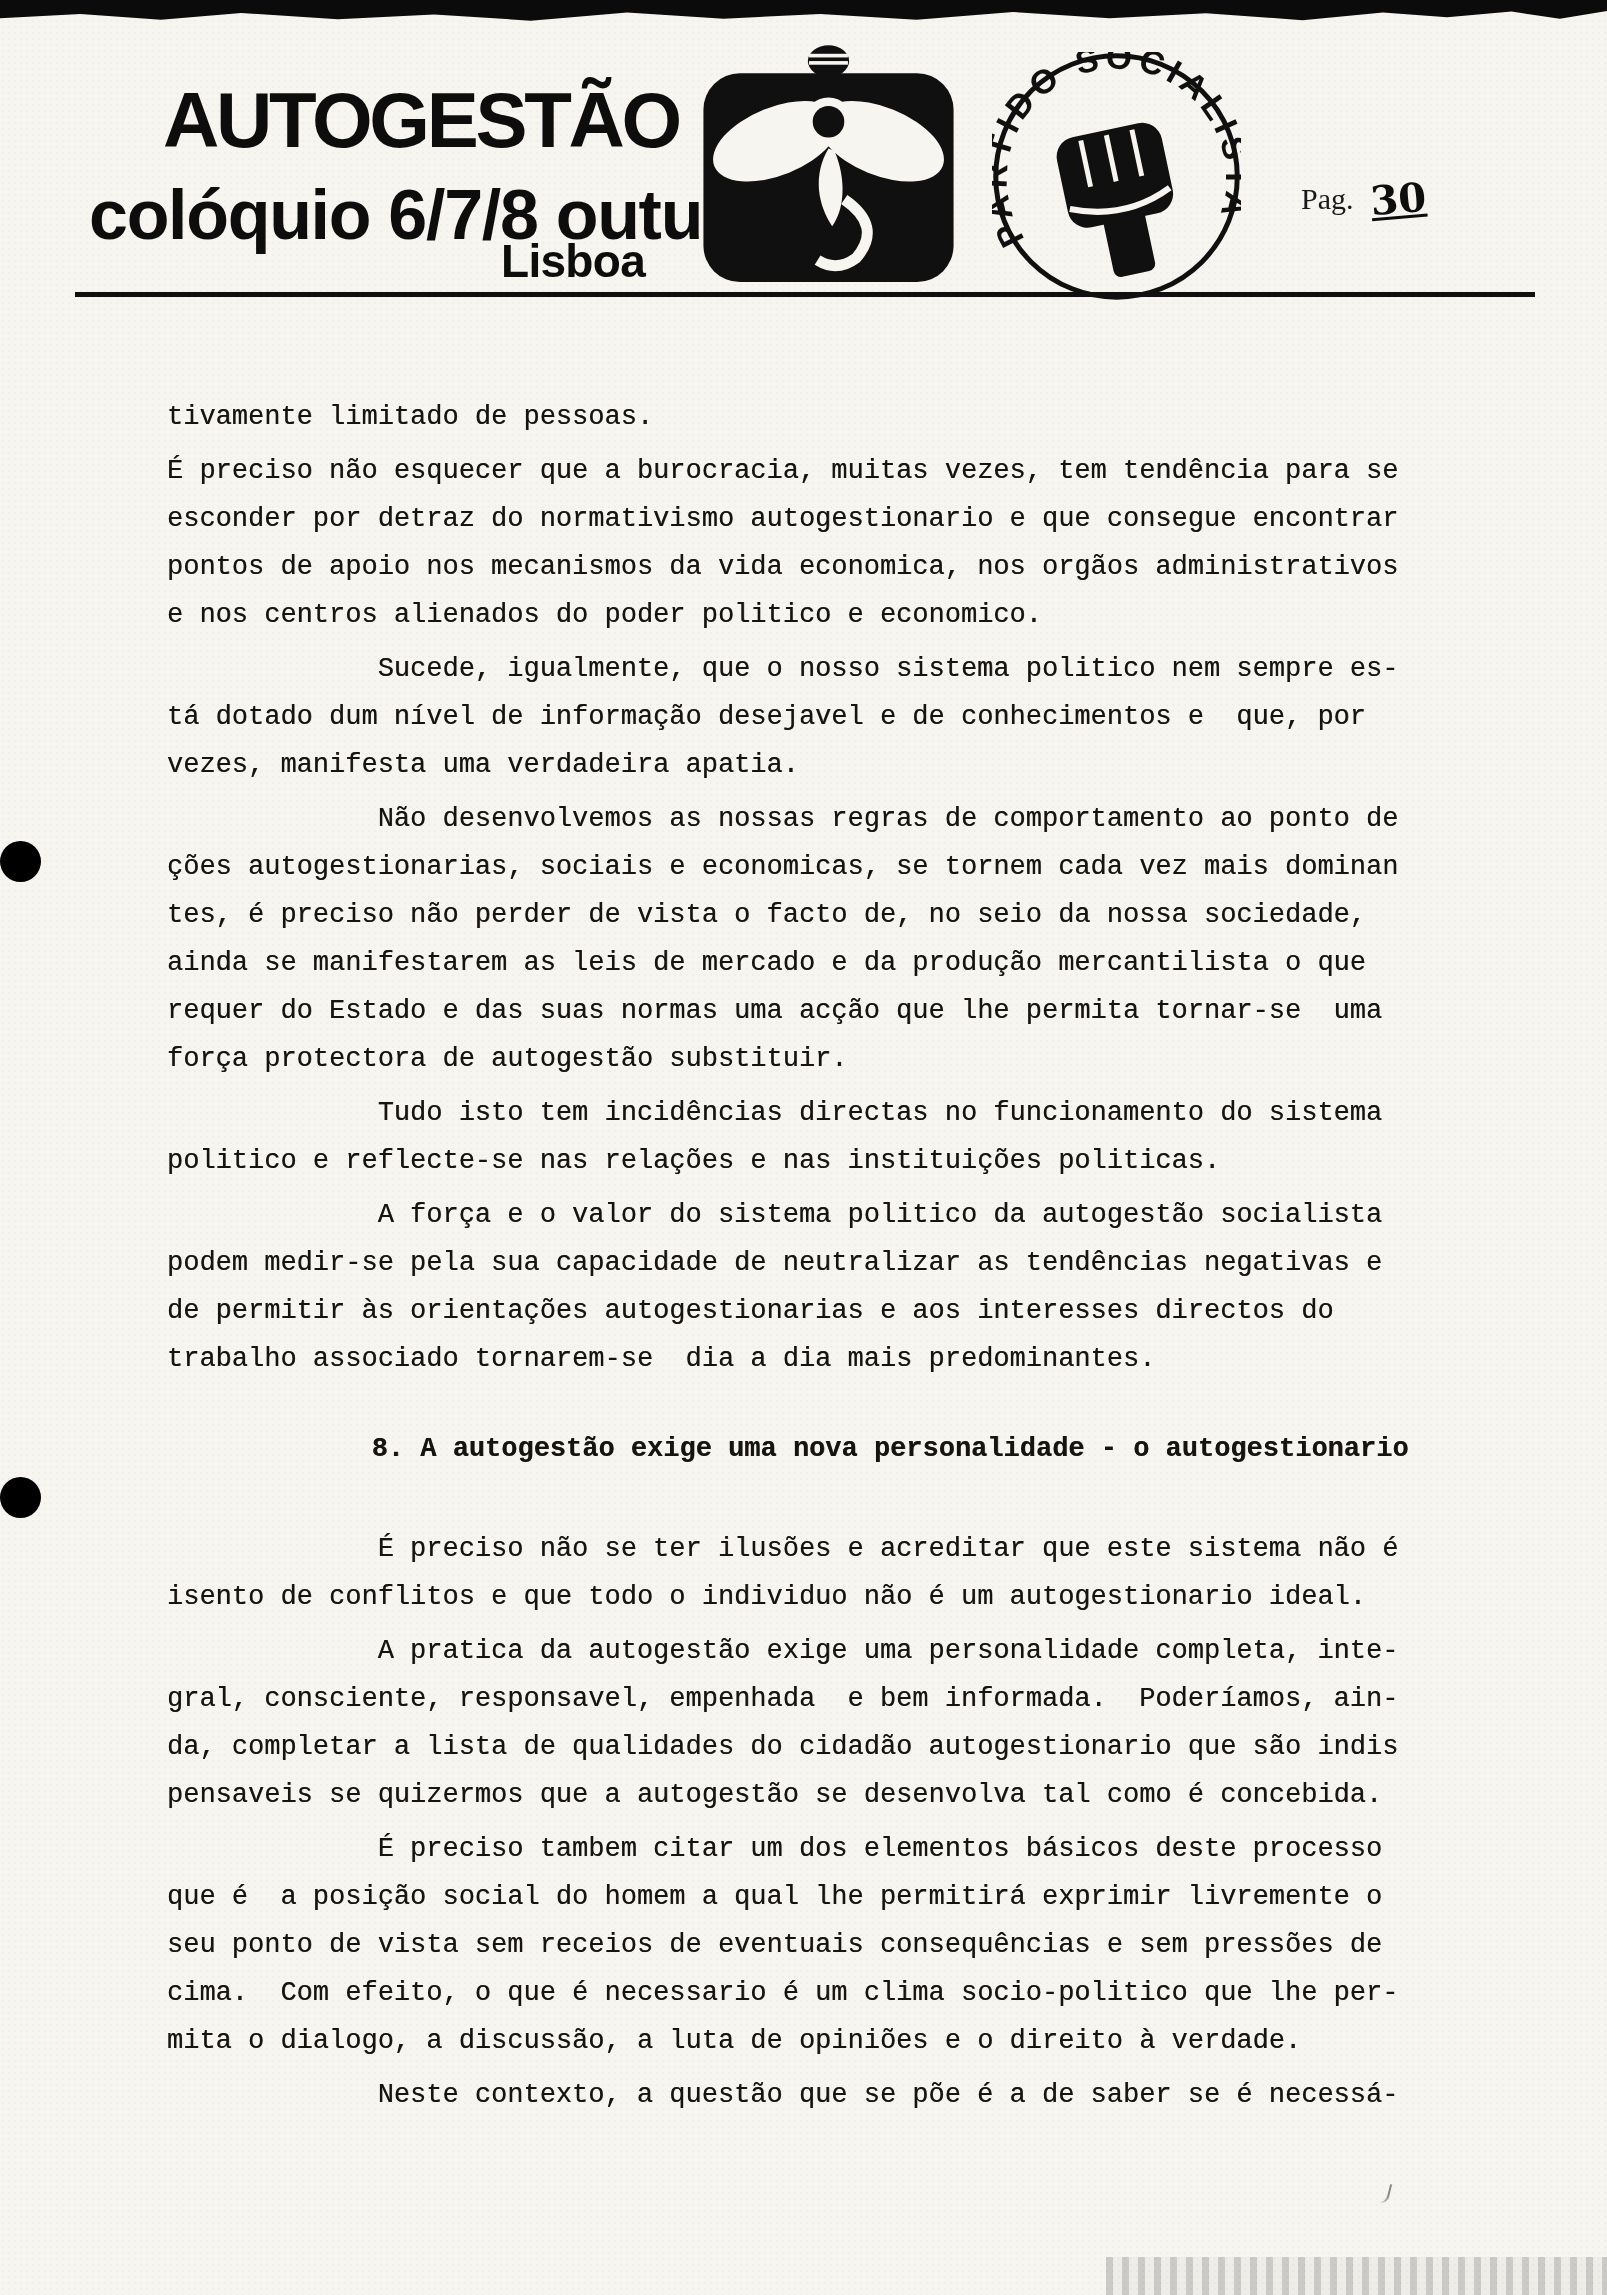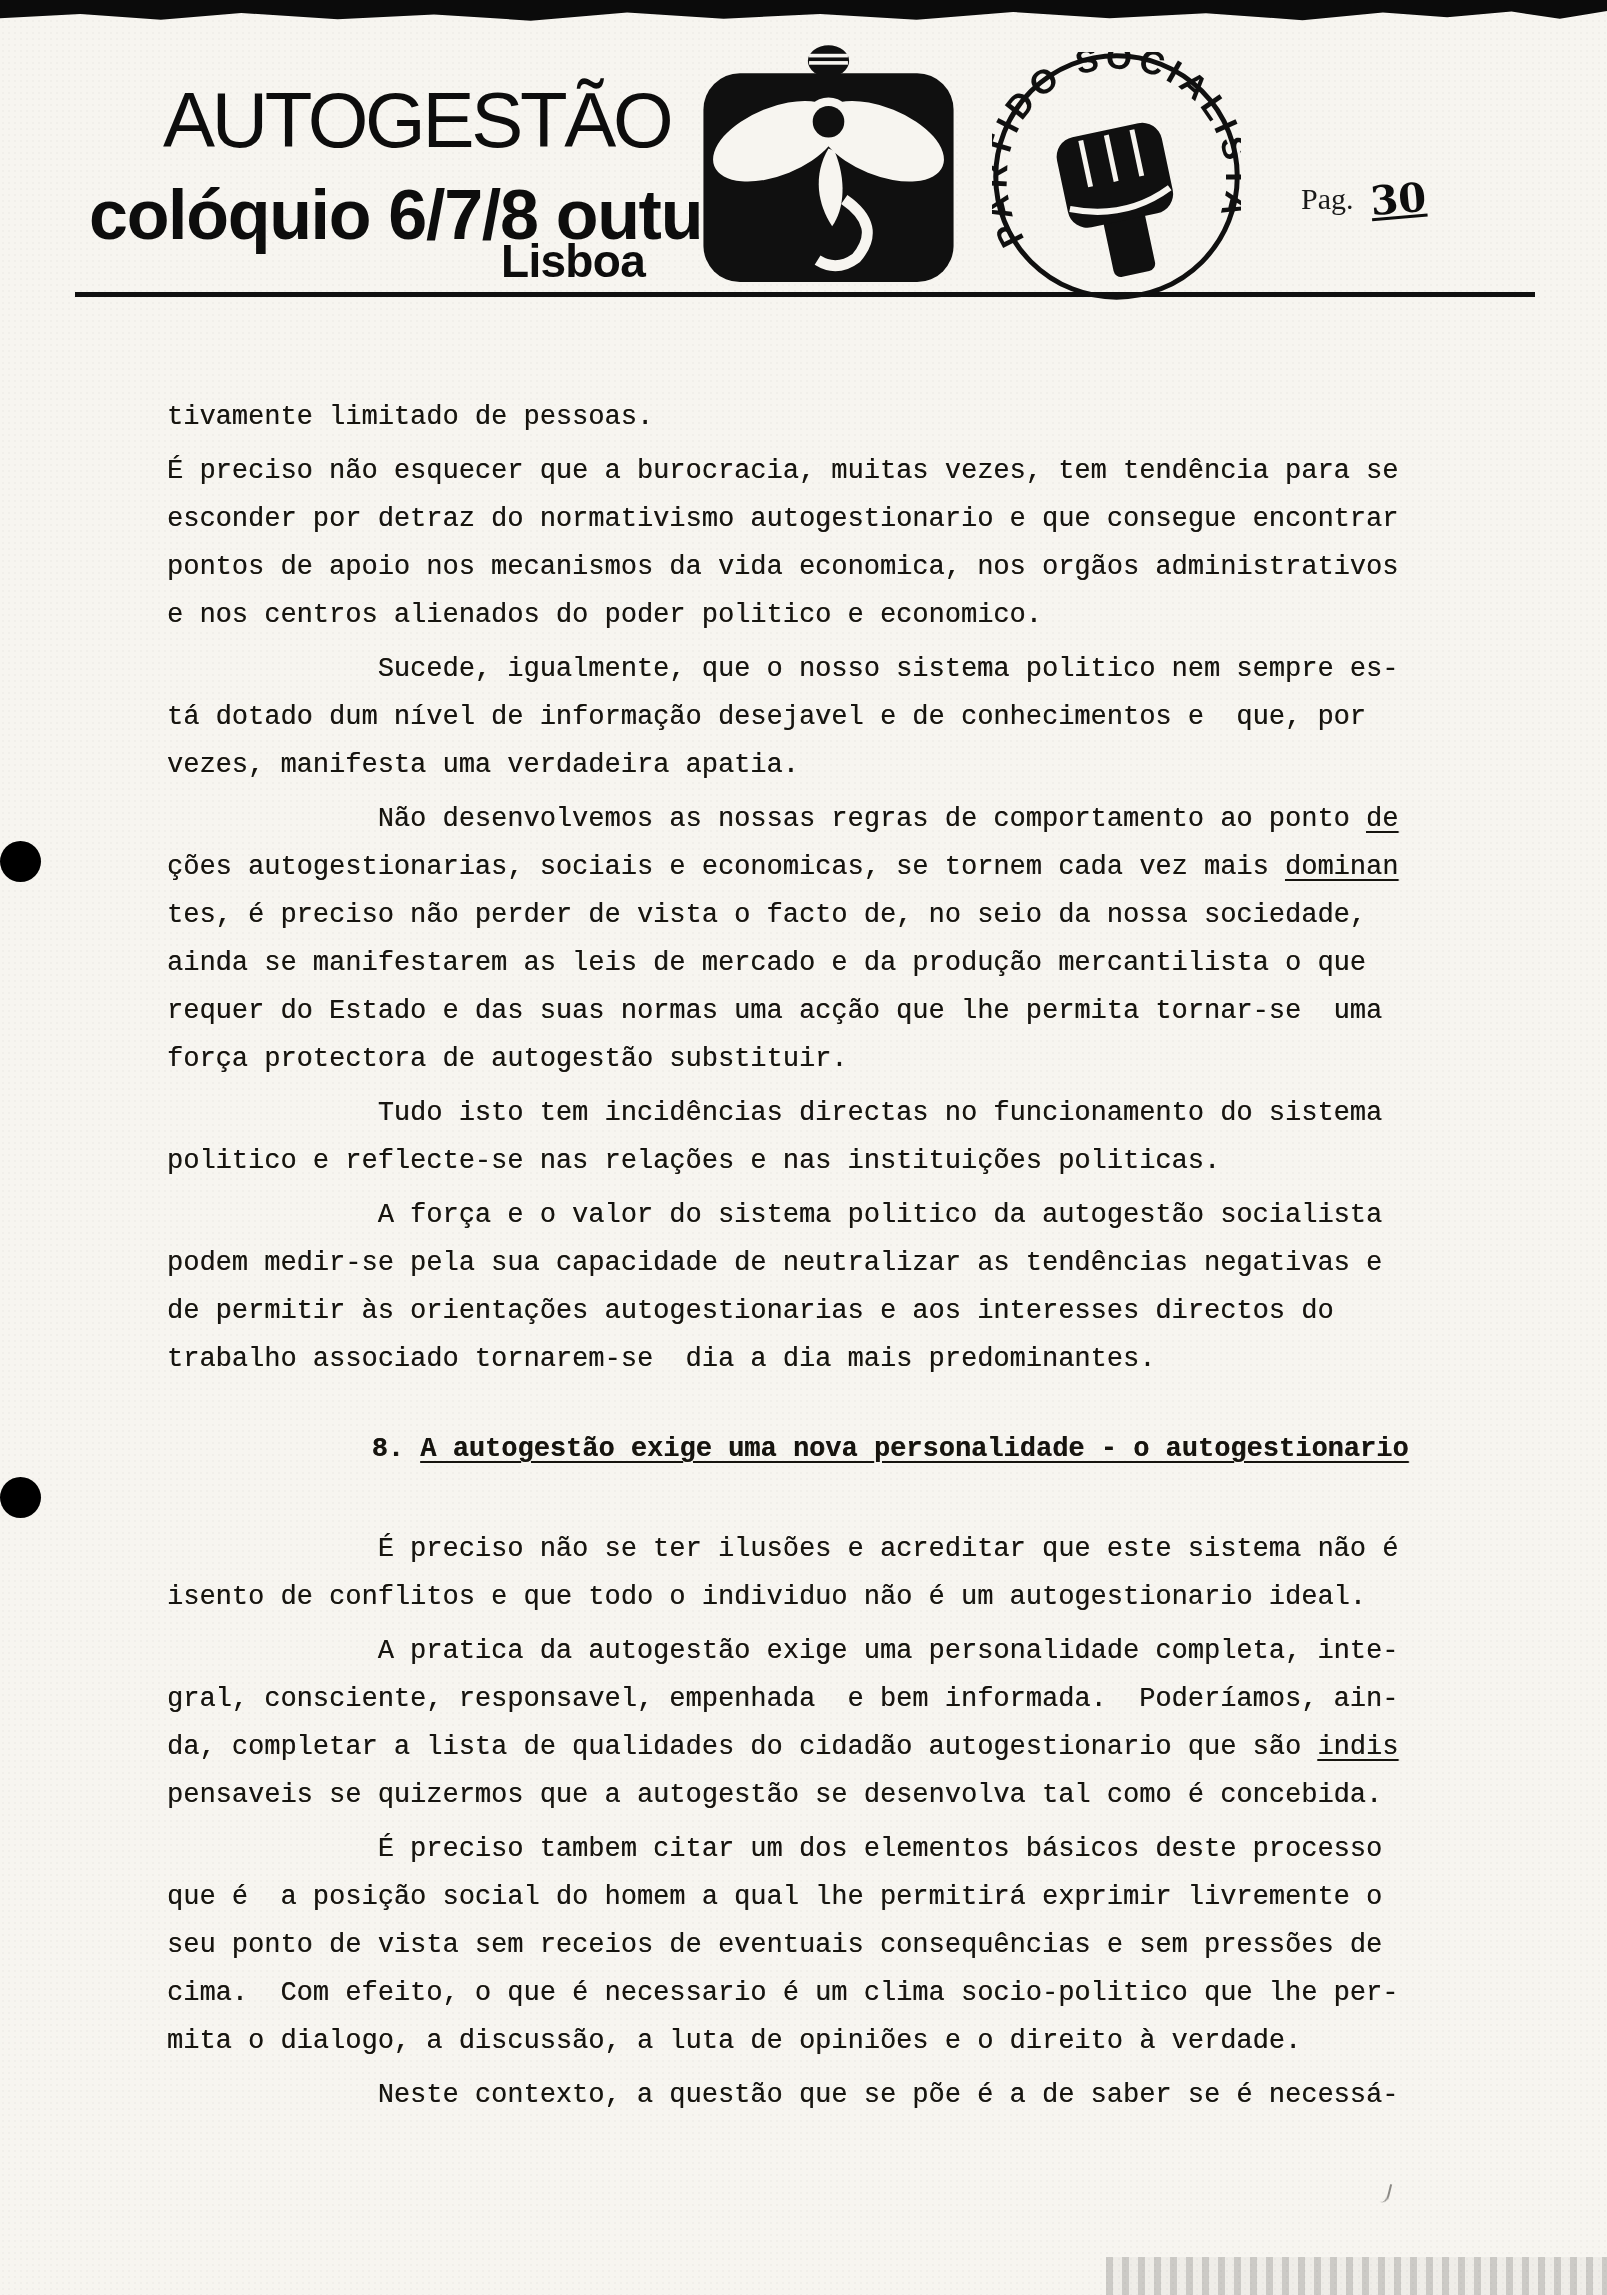--- a/index.html
+++ b/index.html
@@ -19,21 +19,21 @@
   .torn-strip {
     position:absolute; top:0; left:0; width:100%; height:24px;
     background:#0b0b0b;
     clip-path: polygon(0 0, 100% 0, 100% 45%, 97% 78%, 94% 48%, 90% 72%, 86% 52%, 81% 84%, 75% 55%, 69% 76%, 63% 50%, 57% 82%, 51% 58%, 45% 78%, 39% 52%, 33% 86%, 27% 60%, 21% 80%, 15% 54%, 10% 82%, 5% 58%, 0 76%);
   }
 
   
   .brand-title {
     position:absolute; left:163px; top:81px;
     font-family:"Liberation Sans", sans-serif;
-    font-weight:400; font-size:78px; letter-spacing:-3.3px;
+    font-weight:700; font-size:78px; letter-spacing:-3.3px;
     color:#0d0d0d; line-height:1;
   }
   .brand-subtitle {
     position:absolute; left:89px; top:180px;
     font-family:"Liberation Sans", sans-serif;
     font-weight:700; font-size:70px; letter-spacing:-1.3px;
     color:#0d0d0d; line-height:1;
   }
   .brand-city {
     position:absolute; left:501px; top:238px;
@@ -80,21 +80,21 @@
     padding:387px 185px 0 161px;
     font-family:"Liberation Mono", "DejaVu Sans Mono", monospace;
     font-size:27px; line-height:48px;
     color:#16140f;
     text-shadow: 0.3px 0 0 rgba(20,18,12,.65);
   }
   .para { margin:6px; }
   .para[data-indent="true"] .line:first-child { padding-left:13ch; }
   .para.heading { margin:42px 0 52px; font-weight:700; }
   .line { white-space:pre; }
-  .u { text-decoration:underline; text-decoration-thickness:2px; text-underline-offset:4.6px; }
+  .u { text-decoration-thickness:2px; text-underline-offset:4.6px; }
 
   
   .smudge-bottom-right {
     position:absolute; right:0; bottom:0; width:502px; height:38px;
     background: repeating-linear-gradient(90deg, rgba(40,40,40,.38) 0 6.6px, rgba(130,130,130,.12) 6.6px 16px);
     opacity:.55; filter:blur(0.7px);
   }
   .smudge-right-small {
     position:absolute; right:218px; bottom:93px; width:17px; height:20px;
     border-right:2.6px solid rgba(50,48,44,.55);

